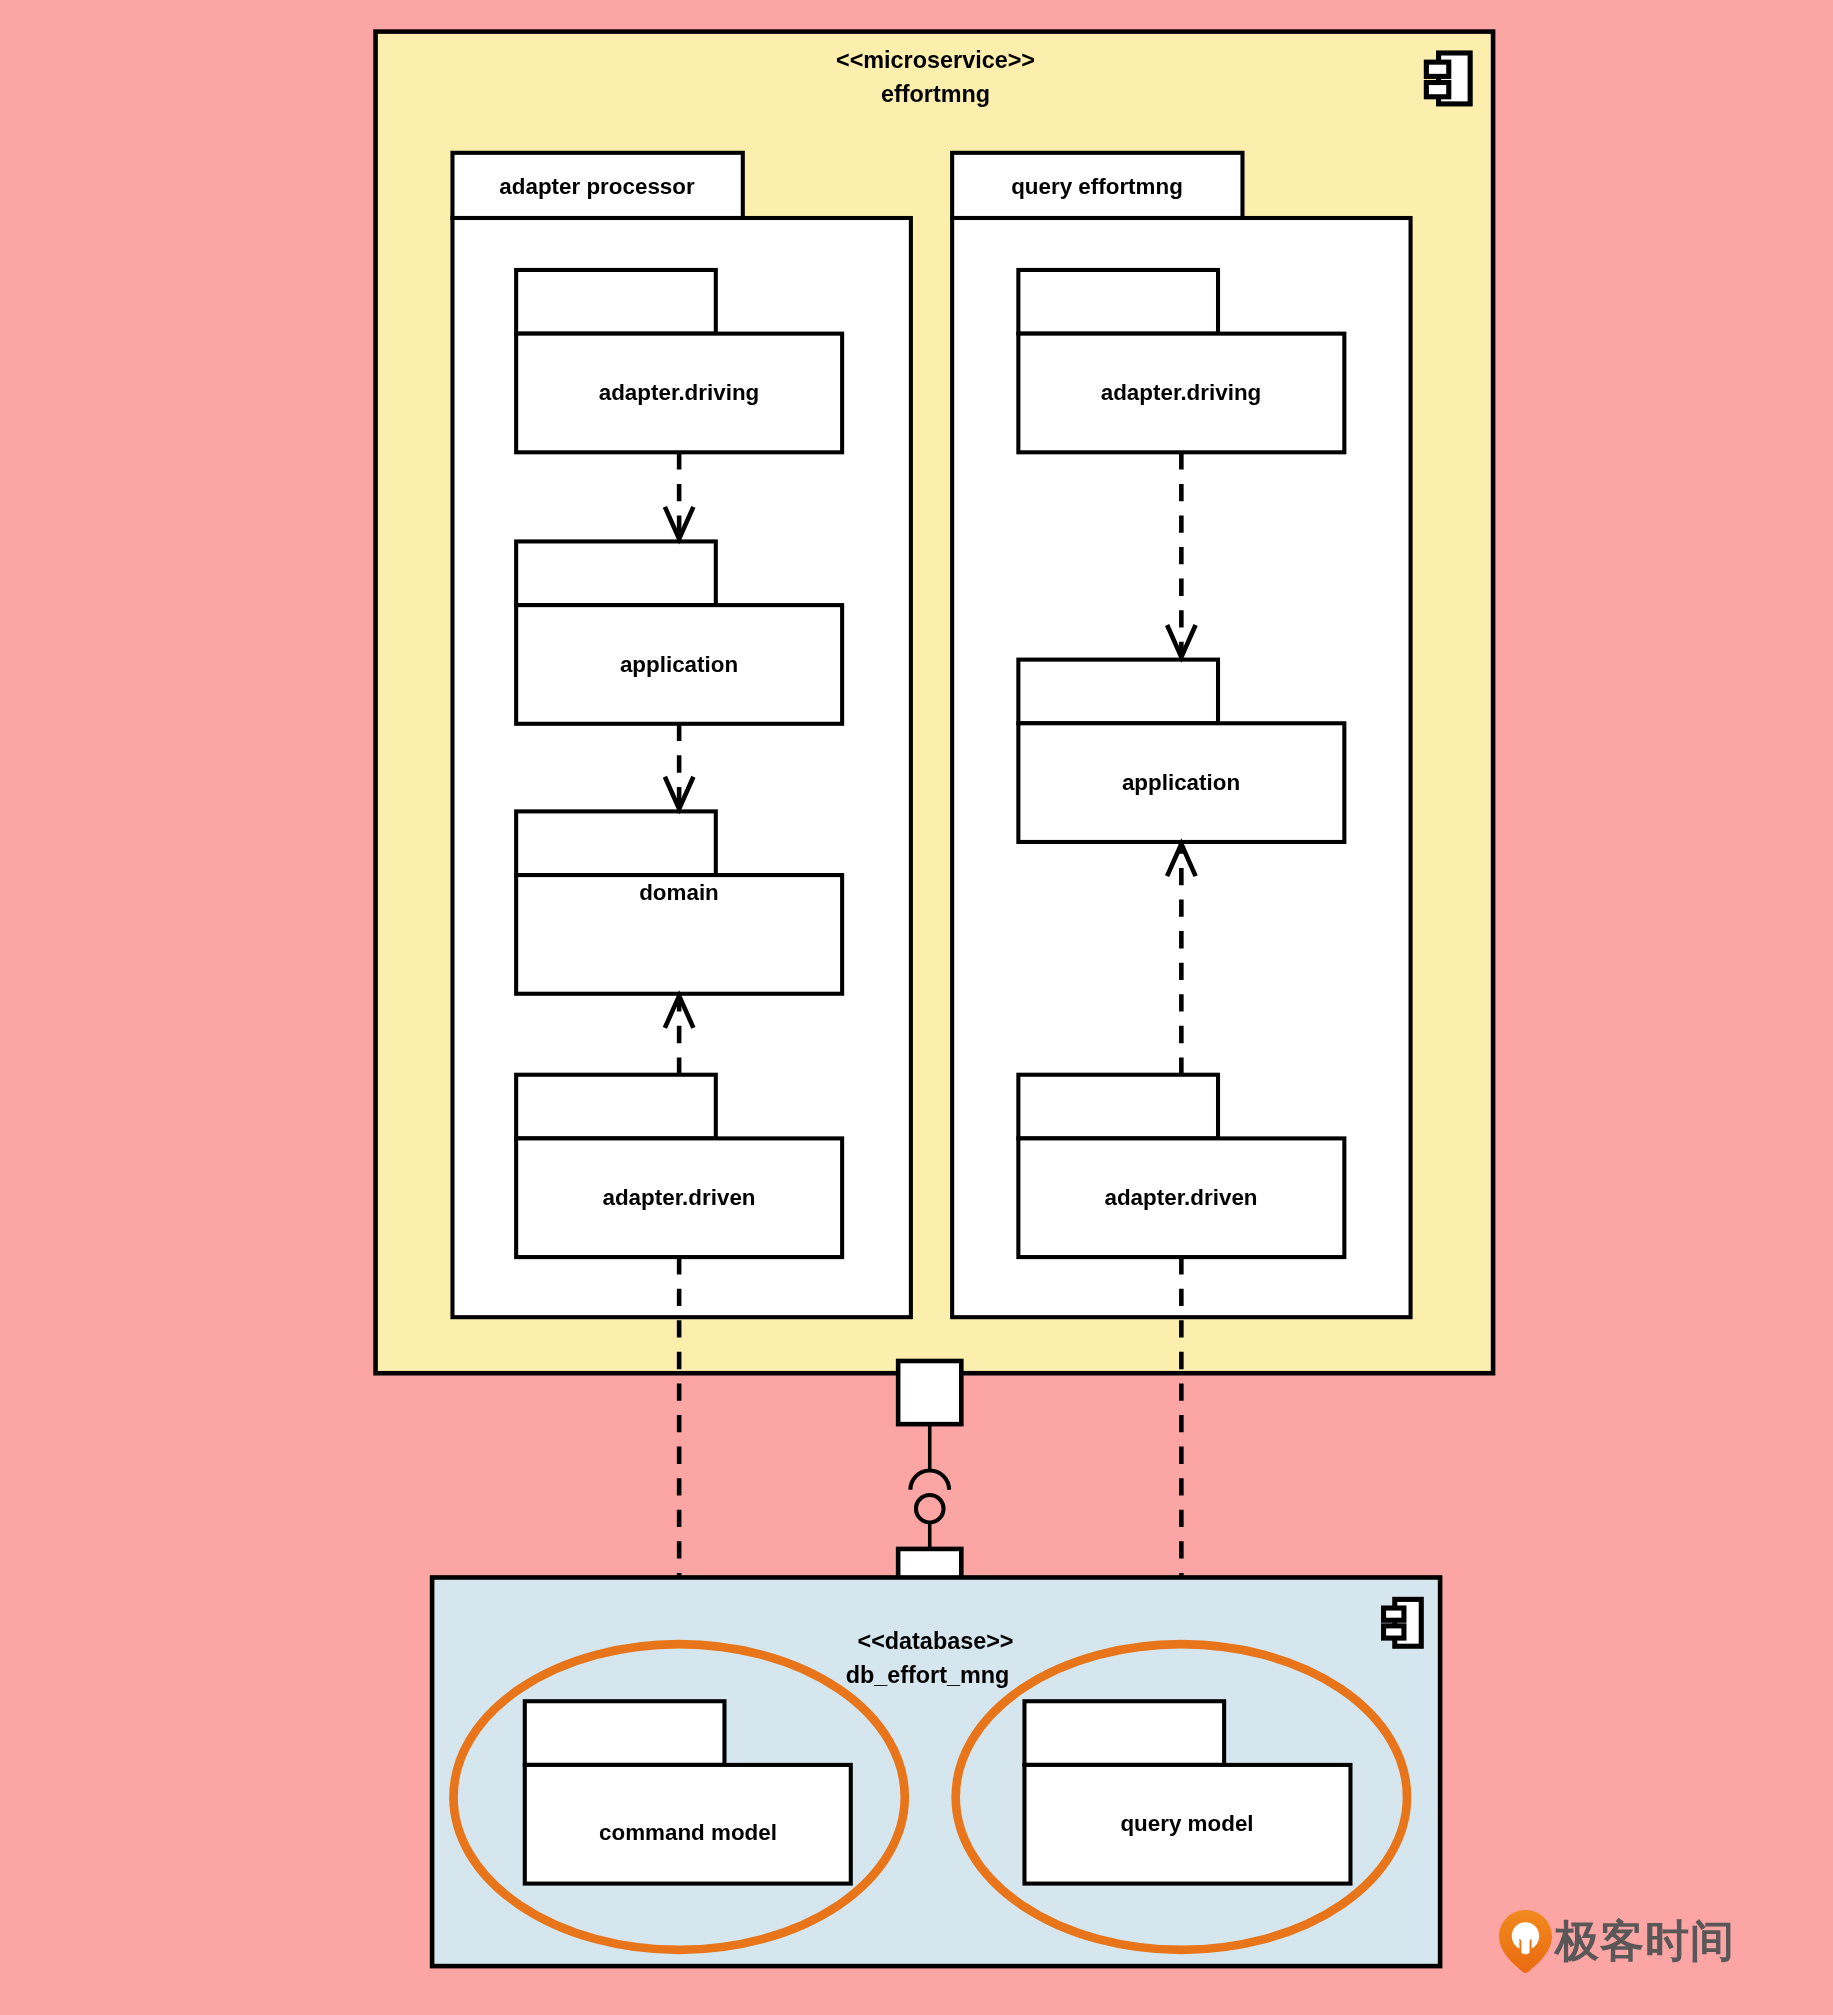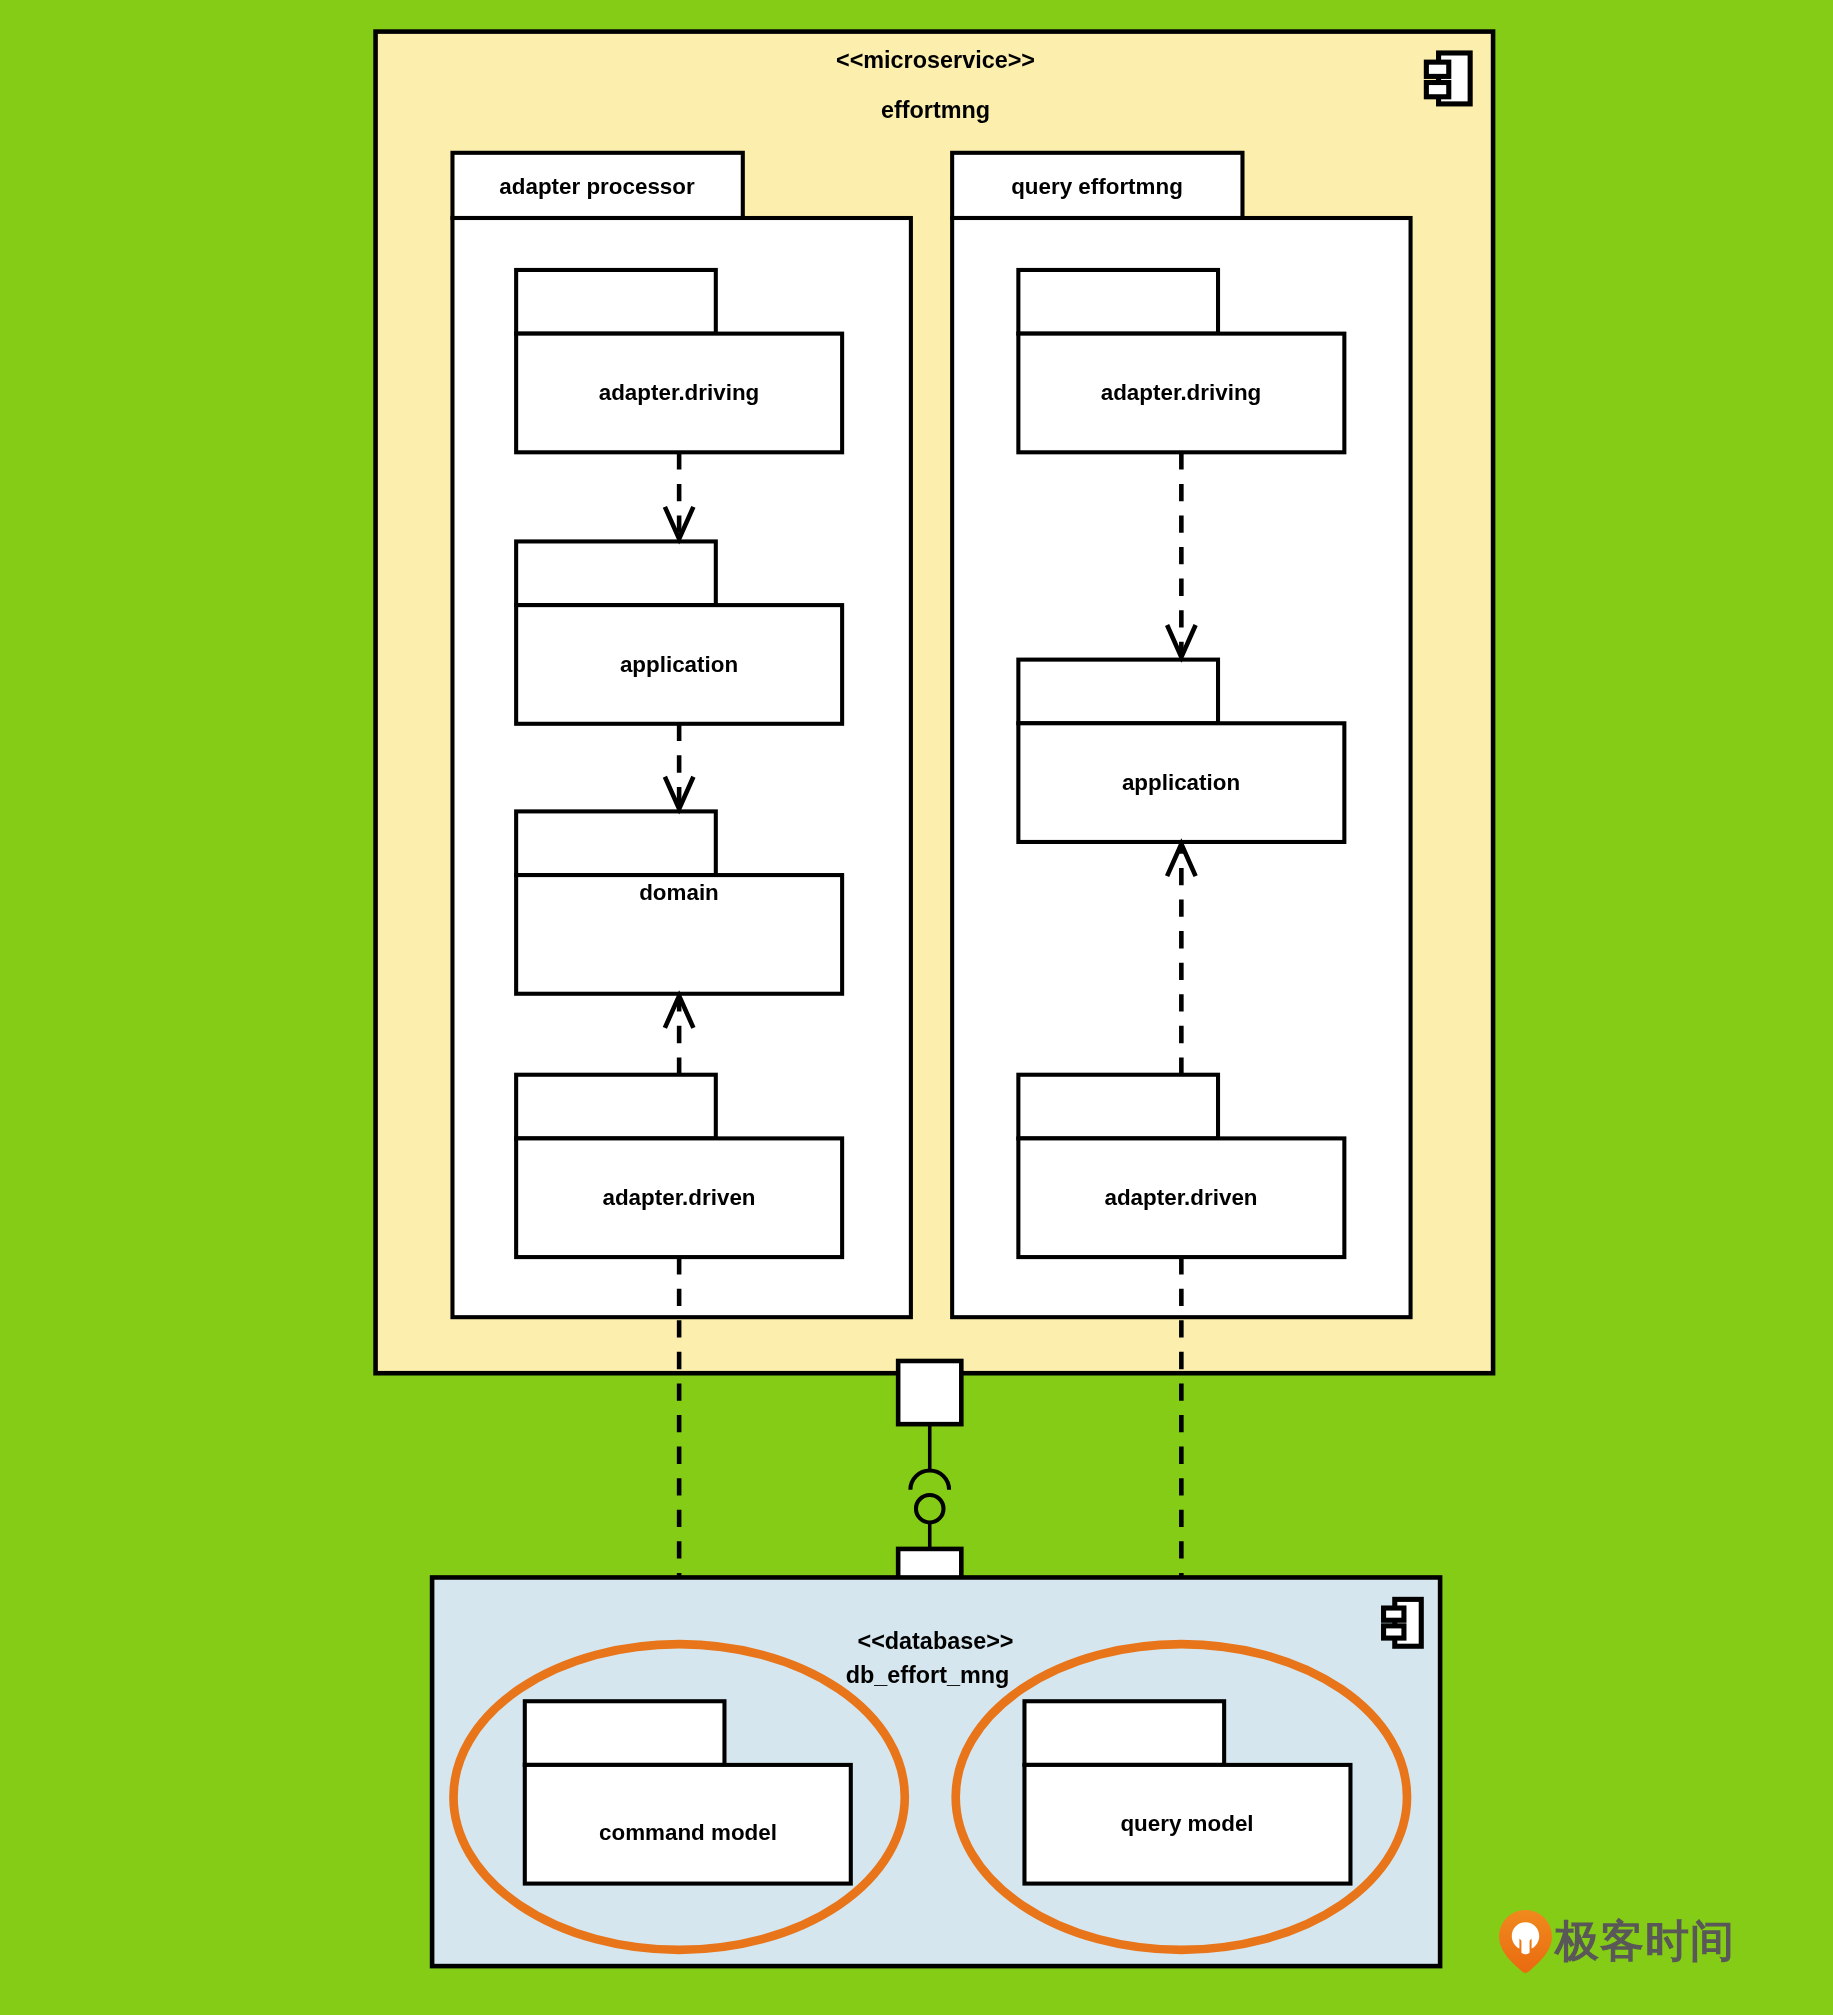--- a/index.html
+++ b/index.html
@@ -7,21 +7,21 @@
     padding: 0;
     background: #ffffff;
   }
   body {
     font-family: "Liberation Sans", sans-serif;
   }
   #stage {
     position: relative;
     width: 1834px;
     height: 2015px;
-    background: #84cc16;
+    background: #fca5a5;
     overflow: hidden;
   }
   #diagram-svg {
     position: absolute;
     left: 0;
     top: 0;
     width: 1834px;
     height: 2015px;
   }
   
@@ -193,21 +193,21 @@
     <g>
       <rect x="2011" y="3340" width="392" height="125" fill="#ffffff" stroke="#000000" stroke-width="8"></rect>
       <rect x="2011" y="3465" width="640" height="233" fill="#ffffff" stroke="#000000" stroke-width="8"></rect>
     </g>
 
     <ellipse cx="1333" cy="3528" rx="443" ry="300" fill="none" stroke="#e8751a" stroke-width="17"></ellipse>
     <ellipse cx="2319" cy="3528" rx="443" ry="300" fill="none" stroke="#e8751a" stroke-width="17"></ellipse>
   </svg>
 
   <div class="t comp-stereo" style="left:732px; top:49px; width:407px;">&lt;&lt;microservice&gt;&gt;</div>
-  <div class="t comp-name" style="left:732px; top:83px; width:407px;margin-top:16px;">effortmng</div>
+  <div class="t comp-name" style="left:732px; top:83px; width:407px;">effortmng</div>
 
   <div class="t pkg-tab-label" style="left:452px; top:176px; width:290px;">adapter processor</div>
   <div class="t pkg-tab-label" style="left:952px; top:176px; width:290px;">query effortmng</div>
 
   <div class="t pkg-label" style="left:516px; top:382px; width:326px;">adapter.driving</div>
   <div class="t pkg-label" style="left:516px; top:654px; width:326px;">application</div>
   <div class="t pkg-label" style="left:516px; top:882px; width:326px;">domain</div>
   <div class="t pkg-label" style="left:516px; top:1187px; width:326px;">adapter.driven</div>
 
   <div class="t pkg-label" style="left:1018px; top:382px; width:326px;">adapter.driving</div>

